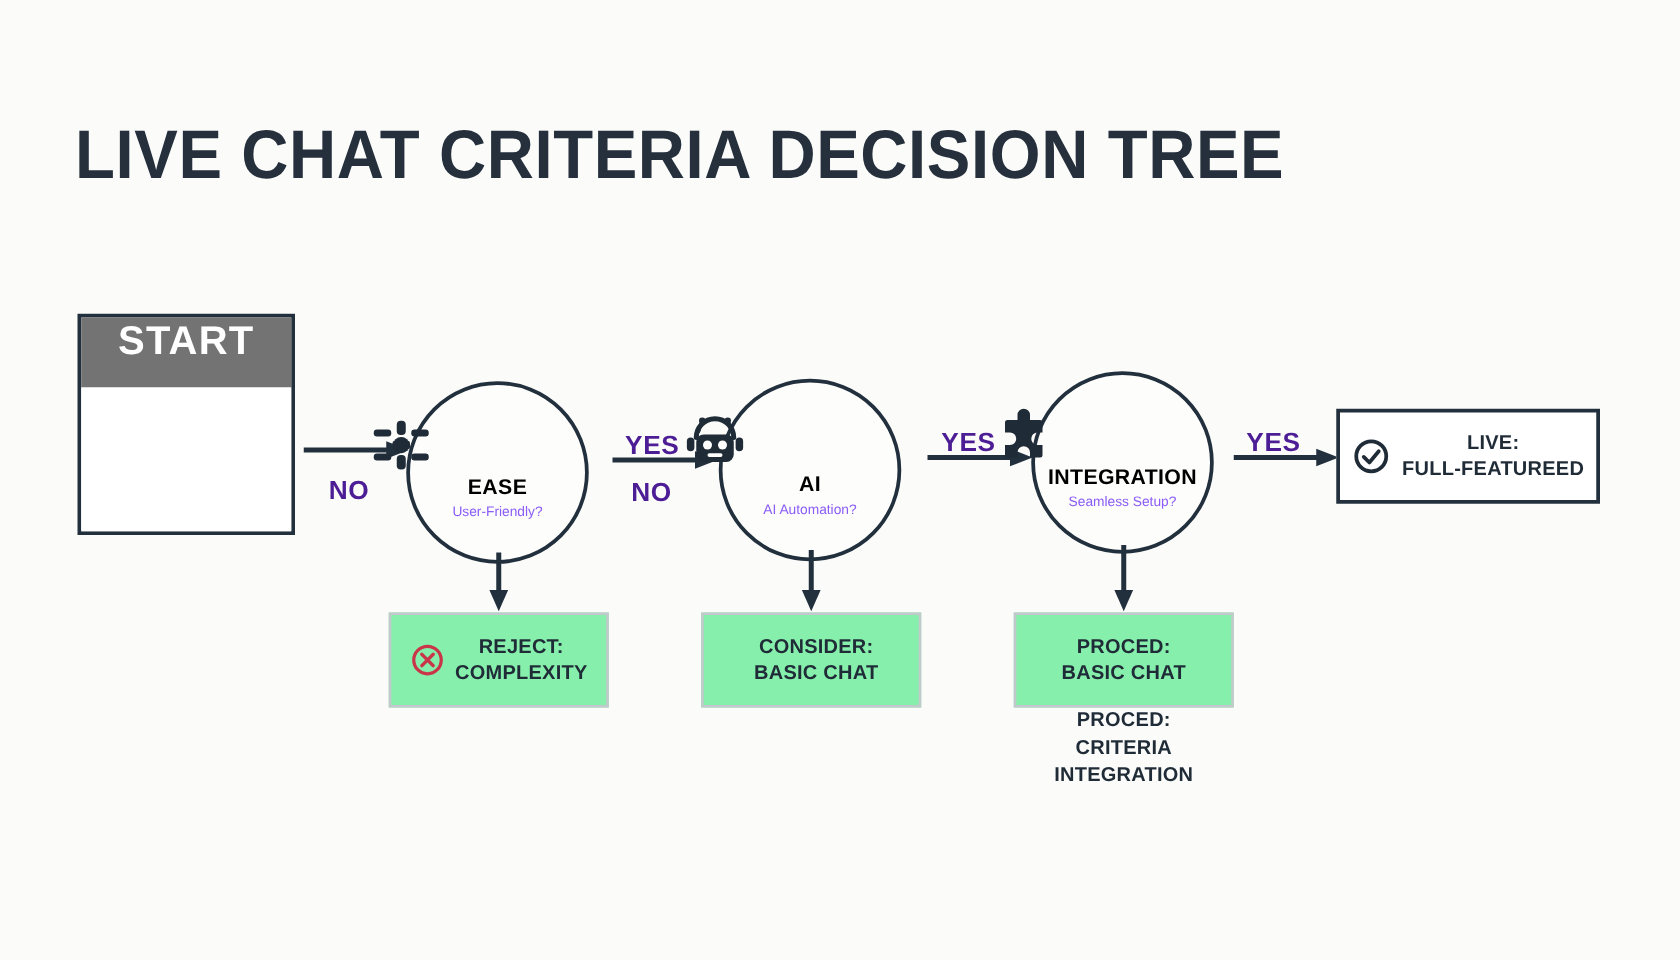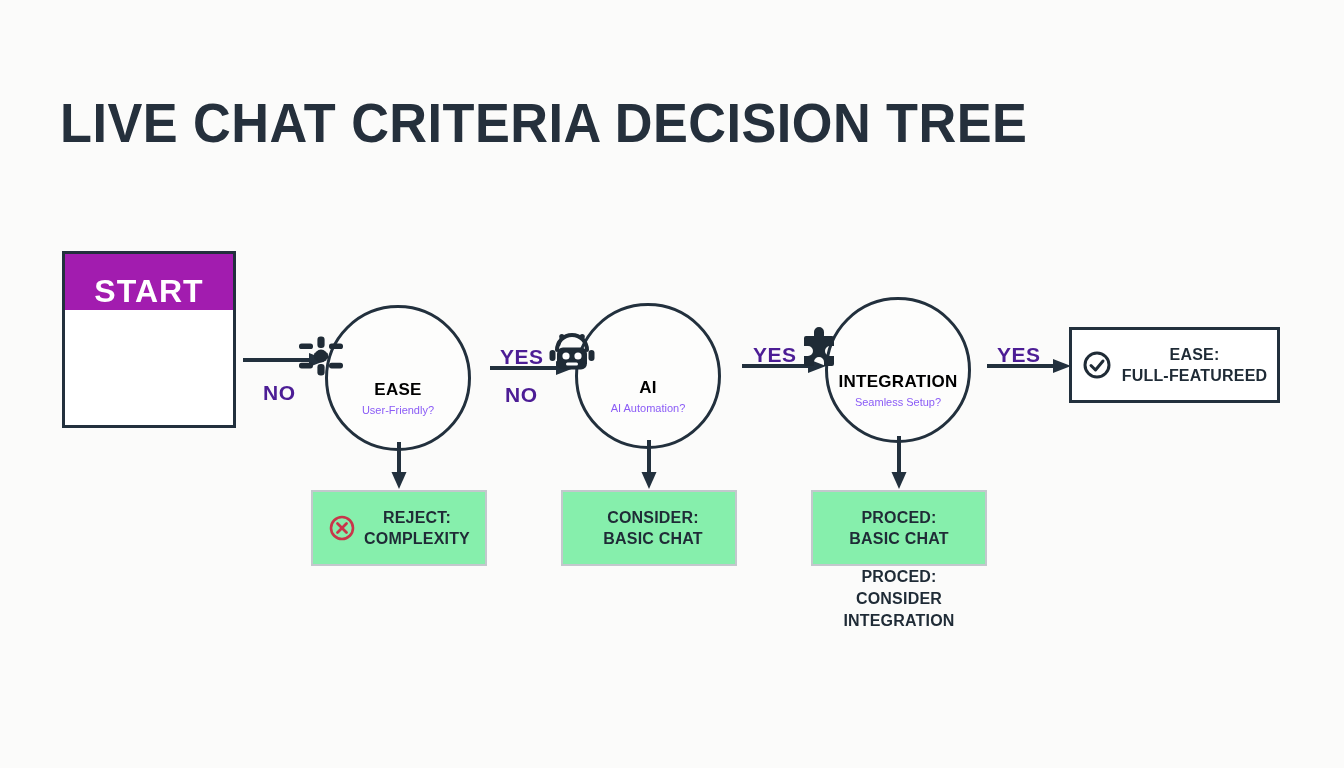--- a/index.html
+++ b/index.html
@@ -41,23 +41,23 @@
     left: 62px;
     top: 251px;
     width: 174px;
     height: 177px;
     border: 3px solid #22303d;
     box-sizing: border-box;
     background: #ffffff;
   }
   .start-head {
     height: 56px;
-    background: #a21caf;
+    background: #737373;
     display: flex;
-    align-items: flex-end;
+    align-items: flex-start;
     justify-content: center;
   }
   .start-head span {
     color: #ffffff;
     font-size: 32px;
     font-weight: bold;
     letter-spacing: 1px;
   }
   .start-body { height: 115px; background: #ffffff; }
 
@@ -282,21 +282,21 @@
   <div class="edge-label" style="left:997px; top:343px;">YES</div>
 
   <div class="adopt-box">
     <span style="line-height:0;">
       <svg width="30" height="30" viewBox="0 0 30 30">
         <circle cx="15" cy="15" r="12" fill="none" stroke="#1f2b36" stroke-width="3"></circle>
         <polyline points="9,15.5 13.5,20 21,11" fill="none" stroke="#1f2b36" stroke-width="3" stroke-linecap="round" stroke-linejoin="round"></polyline>
       </svg>
     </span>
     <div class="adopt-text">
-      <div>EASE:</div>
+      <div>LIVE:</div>
       <div>FULL-FEATUREED</div>
     </div>
   </div>
 
   <div class="conn" style="left:390px; top:442px;">
     <svg width="18" height="48" viewBox="0 0 18 48">
       <line x1="9" y1="0" x2="9" y2="32" stroke="#22303d" stroke-width="4"></line>
       <polygon points="1.5,30 16.5,30 9,47" fill="#22303d"></polygon>
     </svg>
   </div>
@@ -338,17 +338,17 @@
 
   <div class="outcome-box" id="box-proceed">
     <div class="outcome-text">
       <div>PROCED:</div>
       <div>BASIC CHAT</div>
     </div>
   </div>
 
   <div class="free-text">
     <div>PROCED:</div>
-    <div>CONSIDER</div>
+    <div>CRITERIA</div>
     <div>INTEGRATION</div>
   </div>
 
 </div>
 
 </body></html>

